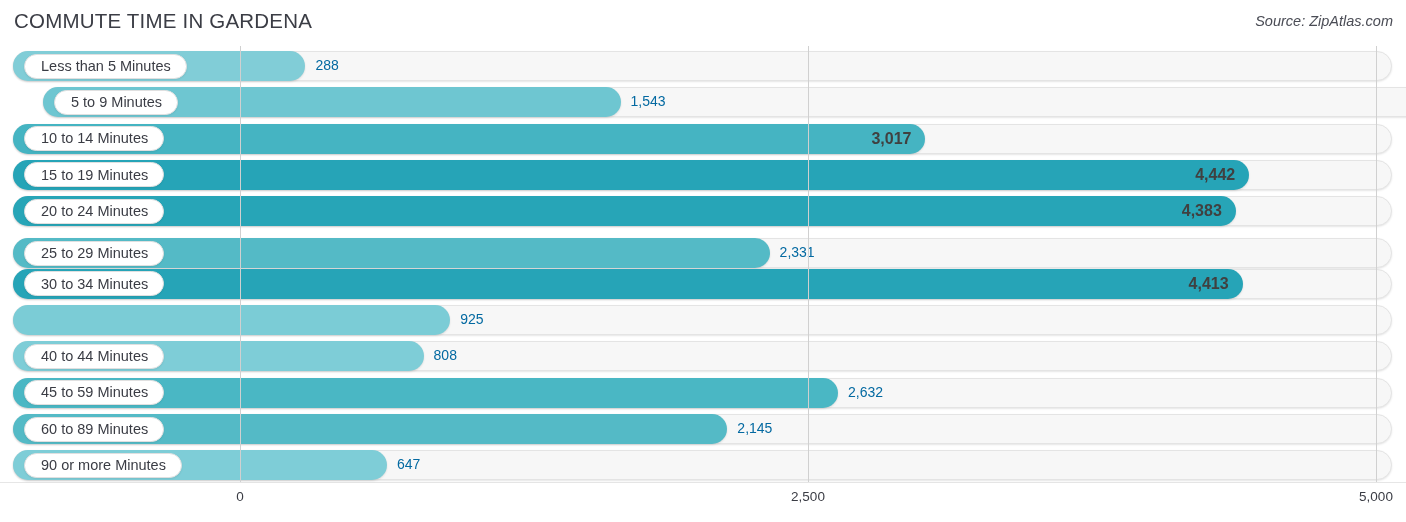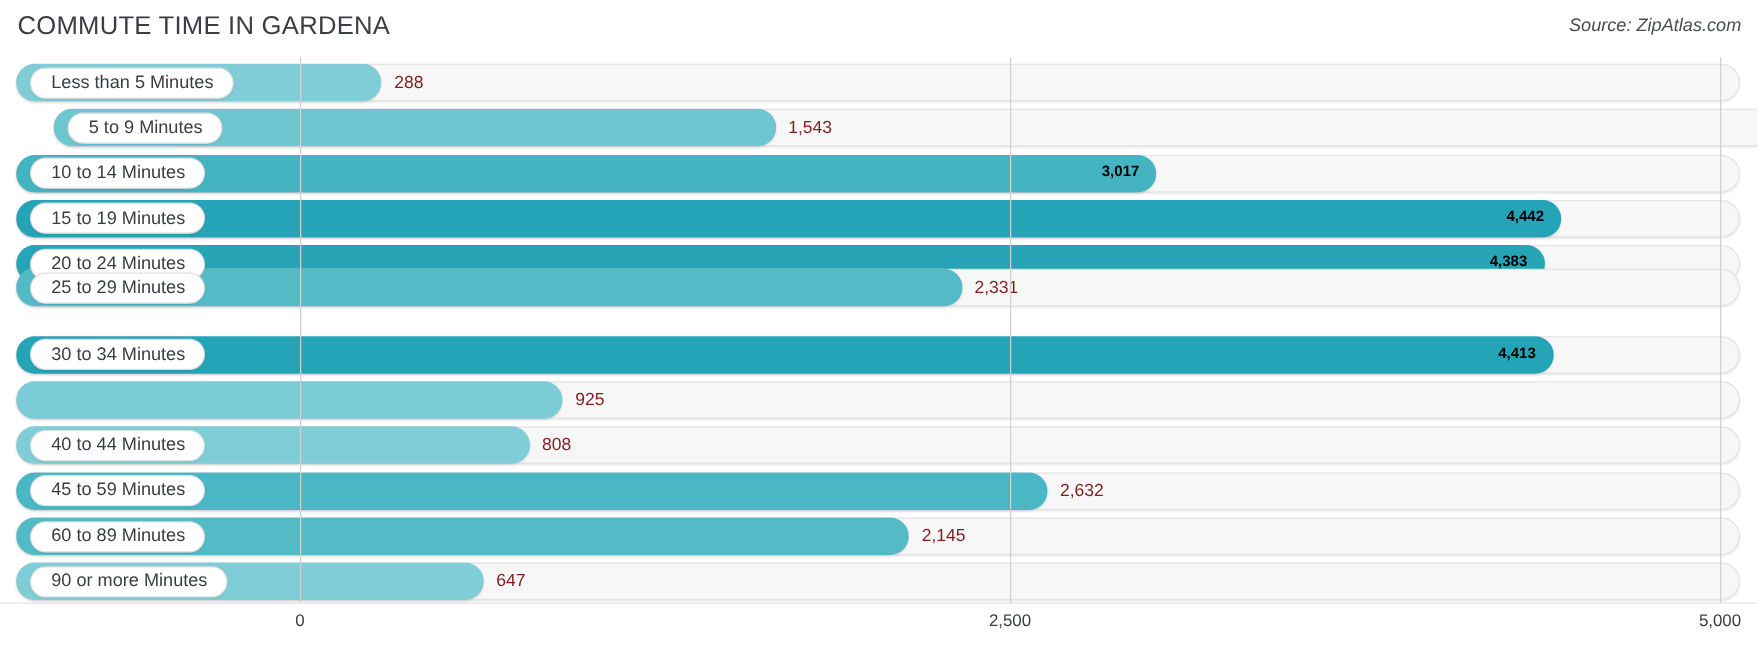--- a/index.html
+++ b/index.html
@@ -135,31 +135,31 @@
     color: #3a3c44;
     white-space: nowrap;
     line-height: 1;
   }
 
   
   .value-out {
     position: absolute;
     top: 10px;
     font-size: 14px;
-    color: #7f1d1d;
+    color: #0369a1;
     white-space: nowrap;
     z-index: 4;
     line-height: 1;
   }
   
   .value-in {
     position: absolute;
     top: 10px;
-    font-size: 12px;
-    color: #000000;
+    font-size: 16px;
+    color: #404040;
     font-weight: bold;
     white-space: nowrap;
     z-index: 5;
     line-height: 1;
     transform: translateX(-100%);
   }
 
   
   .axis {
     position: absolute;
@@ -230,21 +230,21 @@
           <div class="value-in" style="left: 1235.22px;">4,442</div>
         </div>
         <div class="row" style="top: 147.2px;">
           <div class="track"></div>
           <div class="bar" style="width: 1222.82px; background: linear-gradient(rgb(39, 165, 183) 0%, rgb(39, 165, 183) 55%, rgb(39, 165, 183) 100%) rgb(39, 165, 183);"></div>
           <div class="label-pill">
             <span>20 to 24 Minutes</span>
           </div>
           <div class="value-in" style="left: 1221.82px;">4,383</div>
         </div>
-        <div class="row" style="top: 166px;">
+        <div class="row" style="top: 189px;">
           <div class="track"></div>
           <div class="bar" style="width: 756.603px; background: linear-gradient(rgb(84, 186, 198) 0%, rgb(84, 186, 198) 55%, rgb(84, 186, 198) 100%) rgb(84, 186, 198);"></div>
           <div class="label-pill">
             <span>25 to 29 Minutes</span>
           </div>
           <div class="value-out" style="left: 779.603px;">2,331</div>
         </div>
         <div class="row" style="top: 219.8px;">
           <div class="track"></div>
           <div class="bar" style="width: 1229.63px; background: linear-gradient(rgb(38, 164, 183) 0%, rgb(38, 164, 183) 55%, rgb(38, 164, 183) 100%) rgb(38, 164, 183);"></div>

